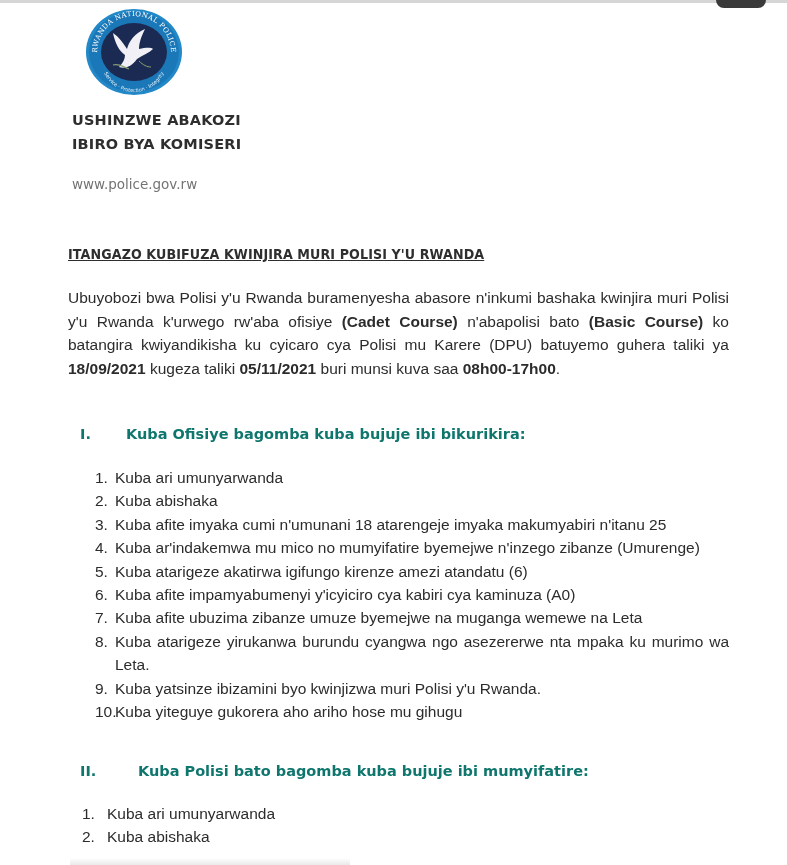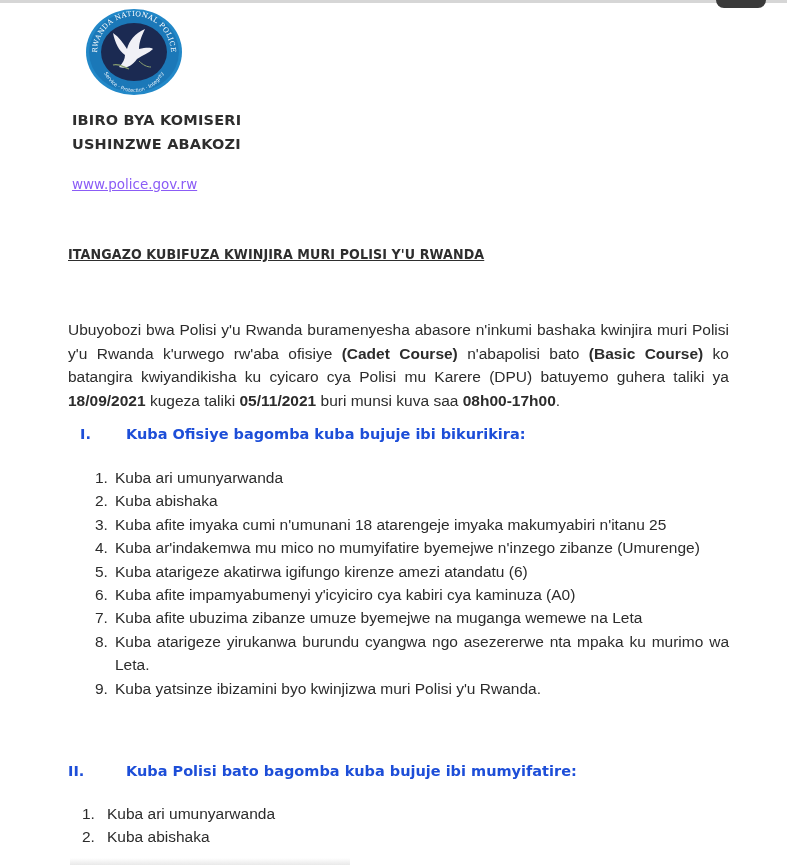--- a/index.html
+++ b/index.html
@@ -21,37 +21,37 @@
     position: absolute; left: 83px; top: 7px; width: 101px; height: 90px;
   }
   .header-lines {
     position: absolute; left: 72px; top: 108px;
     font-family: "DejaVu Sans", sans-serif; font-weight: bold;
     font-size: 14.5px; line-height: 24px; color: #2e2e2e; letter-spacing: 0.2px;
   }
   .website {
     position: absolute; left: 72px; top: 176px;
     font-family: "DejaVu Sans", sans-serif; font-size: 13.5px;
-    color: #8b5cf6; text-decoration: underline; text-align: right;
+    color: #737373;  text-align: right;
   }
   .notice-title {
     position: absolute; left: 68px; top: 246px;
     font-family: "DejaVu Sans", sans-serif; font-weight: bold; font-size: 13.8px;
     color: #2e2e2e; text-decoration: underline; transform: scaleX(0.92); transform-origin: left;
     letter-spacing: 0.1px;
   }
   .intro {
     position: absolute; left: 68px; top: 286px; width: 661px;
     font-family: "Liberation Sans", sans-serif; font-size: 15.5px; line-height: 23.6px;
-    text-align: justify; color: #2c2c2c; margin-top: 32px;
+    text-align: justify; color: #2c2c2c;
   }
   .intro b { font-weight: bold; }
   .section-heading {
     position: absolute; font-family: "DejaVu Sans", sans-serif; font-weight: bold;
-    font-size: 14.5px; color: #1d4ed8;
+    font-size: 14.5px; color: #0f766e;
   }
   .section-heading .roman { display: inline-block; width: 46px; }
   .req-list {
     position: absolute; left: 95px; width: 634px;
     font-family: "Liberation Sans", sans-serif; font-size: 15.5px; line-height: 23.4px; color: #2c2c2c;
   }
   .req-item { display: flex; }
   .req-item .num { width: 20px; flex: none; }
   .req-item .txt { flex: 1; text-align: justify; text-align-last: left; }
   .bottom-fade {
@@ -79,22 +79,22 @@
   <text font-family="DejaVu Sans, sans-serif" font-size="5" fill="#e8f2fa">
     <textPath href="#arcBot" startOffset="50%" text-anchor="middle">Service · Protection · Integrity</textPath>
   </text>
 
   <path d="M 30 26 C 36 30 40 36 44 42 C 46 34 52 26 62 22 C 58 30 56 36 56 42 C 62 41 67 40 70 42 C 66 46 60 48 54 52 C 48 60 42 62 36 60 C 40 56 42 52 42 48 C 36 44 32 36 30 26 Z" fill="#f0f0f6"></path>
   <path d="M 30 58 C 36 56 40 60 46 62" stroke="#8aa070" stroke-width="1.2" fill="none"></path>
   <path d="M 56 54 C 60 58 64 60 68 60" stroke="#8aa070" stroke-width="1" fill="none"></path>
 </svg>
 
 <div class="header-lines">
+  <div>USHINZWE ABAKOZI</div>
   <div>IBIRO BYA KOMISERI</div>
-  <div>USHINZWE ABAKOZI</div>
 </div>
 <div class="website">www.police.gov.rw</div>
 
 <div class="notice-title">ITANGAZO KUBIFUZA KWINJIRA MURI POLISI Y'U RWANDA</div>
 
 <div class="intro"><span>Ubuyobozi bwa Polisi y'u Rwanda buramenyesha abasore n'inkumi bashaka kwinjira muri Polisi y'u Rwanda k'urwego rw'aba ofisiye </span><b>(Cadet Course)</b><span> n'abapolisi bato </span><b>(Basic Course)</b><span> ko batangira kwiyandikisha ku cyicaro cya Polisi mu Karere (DPU) batuyemo guhera taliki ya </span><b>18/09/2021</b><span> kugeza taliki </span><b>05/11/2021</b><span> buri munsi kuva saa </span><b>08h00-17h00</b><span>.</span></div>
 
 <div class="section-heading" style="left:80px; top:426px;">
   <span class="roman">I.</span><span>Kuba Ofisiye bagomba kuba bujuje ibi bikurikira:</span>
 </div>
@@ -129,24 +129,28 @@
       <span class="txt">Kuba afite ubuzima zibanze umuze byemejwe na muganga wemewe na Leta</span>
     </div>
   <div class="req-item">
       <span class="num">8.</span>
       <span class="txt">Kuba atarigeze yirukanwa burundu cyangwa ngo asezererwe nta mpaka ku murimo wa Leta.</span>
     </div>
   <div class="req-item">
       <span class="num">9.</span>
       <span class="txt">Kuba yatsinze ibizamini byo kwinjizwa muri Polisi y'u Rwanda.</span>
     </div>
+  <div class="req-item">
+      <span class="num">10.</span>
+      <span class="txt">Kuba yiteguye gukorera aho ariho hose mu gihugu</span>
+    </div>
 </div>
 
 <div class="section-heading" style="left:68px; top:763px;">
-  <span class="roman" style="width:58px;">II.</span><span>Kuba Polisi bato bagomba kuba bujuje ibi mumyifatire:</span>
+  <span class="roman" style="width:58px;margin-left:12px;">II.</span><span>Kuba Polisi bato bagomba kuba bujuje ibi mumyifatire:</span>
 </div>
 
 <div class="req-list" style="top:802px; left:82px;">
   <div class="req-item">
       <span class="num" style="width:25px;">1.</span>
       <span class="txt">Kuba ari umunyarwanda</span>
     </div>
   <div class="req-item">
       <span class="num" style="width:25px;">2.</span>
       <span class="txt">Kuba abishaka</span>

